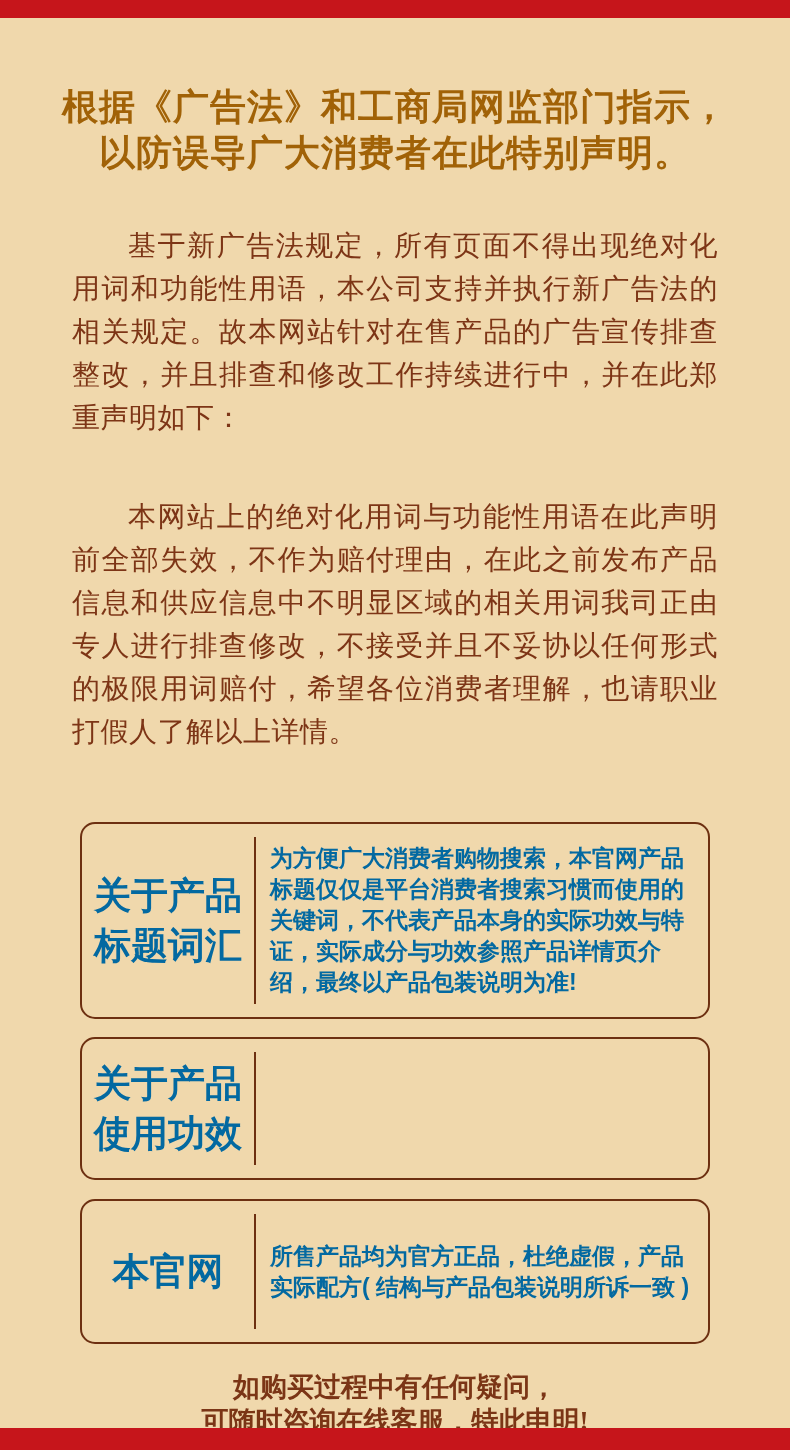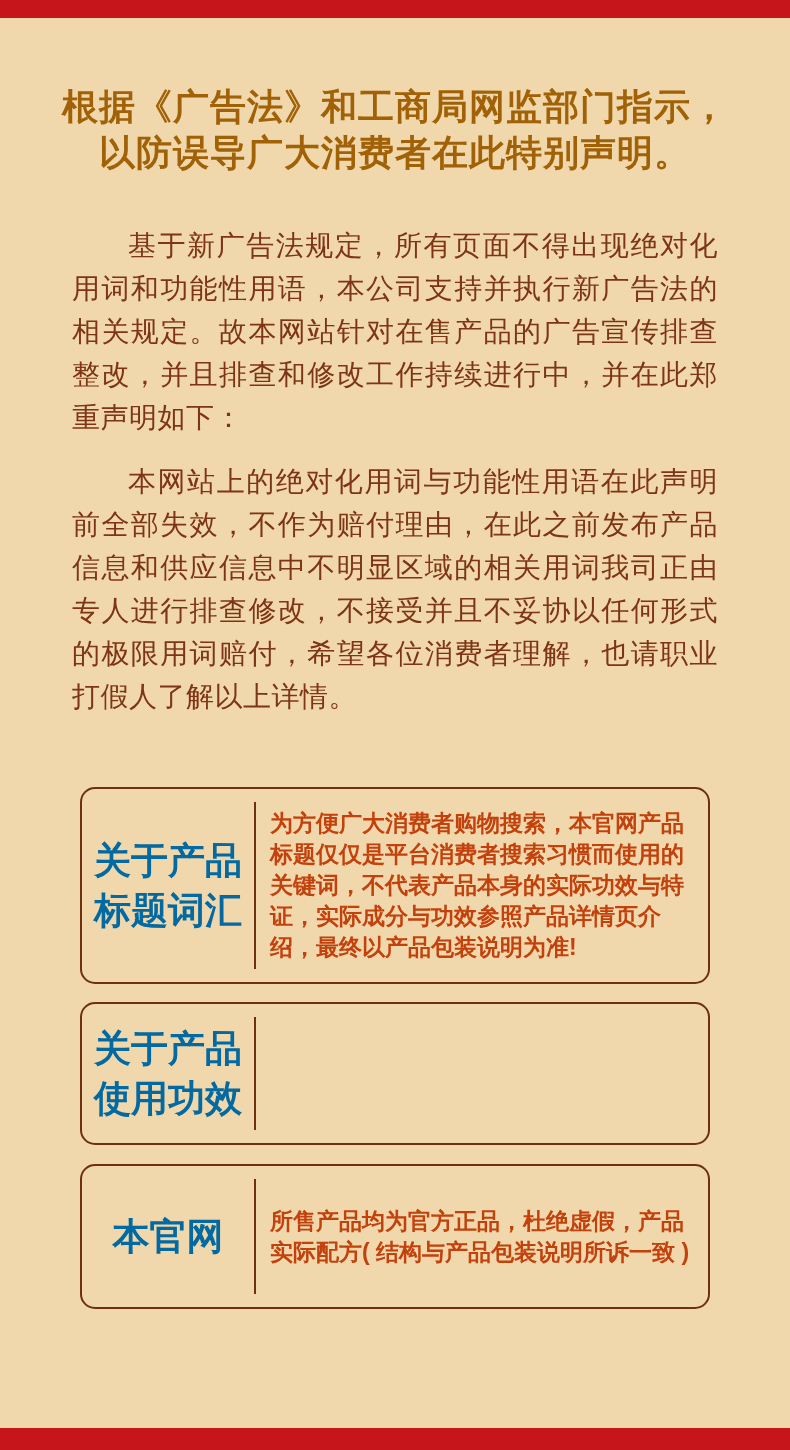--- a/index.html
+++ b/index.html
@@ -35,21 +35,21 @@
     width: 646px;
     margin: 0 auto;
     font-size: 28px;
     line-height: 43px;
     color: #7d3516;
     text-align: justify;
     text-indent: 2em;
     letter-spacing: 0.5px;
   }
   .para.first  { margin-top: 48px; }
-  .para.second { margin-top: 21px; }
+  .para.second { margin-top: 56px; }
   .notices { margin-top: 69px; }
   .notice-box {
     box-sizing: border-box;
     width: 630px;
     margin: 0 auto 18px;
     border: 2px solid #6d3011;
     border-radius: 15px;
     display: flex;
     align-items: center;
   }
@@ -70,21 +70,21 @@
     margin: 13px 0;
     background: #6d3011;
   }
   .notice-text {
     flex: 1;
     padding: 14px 12px 14px 14px;
     font-family: "Liberation Sans", "DejaVu Sans", sans-serif;
     font-size: 23px;
     line-height: 31px;
     font-weight: bold;
-    color: #c2410c;
+    color: #0369a1;
   }
   .footer-note {
     margin-top: 26px;
     text-align: center;
     font-size: 27px;
     line-height: 34px;
     font-weight: bold;
     color: #7b3516;
   }
 </style>
@@ -126,16 +126,20 @@
     <div class="notice-box b3">
       <div class="notice-label">
         <div>本官网</div>
       </div>
       <div class="notice-divider"></div>
       <div class="notice-text">所售产品均为官方正品，杜绝虚假，产品实际配方( 结构与产品包装说明所诉一致 )</div>
     </div>
 
   </div>
 
+  <div class="footer-note">
+    <div>如购买过程中有任何疑问，</div>
+    <div>可随时咨询在线客服，特此申明!</div>
+  </div>
 
   <div class="red-bar bottom"></div>
 
 </div>
 
 </body></html>

